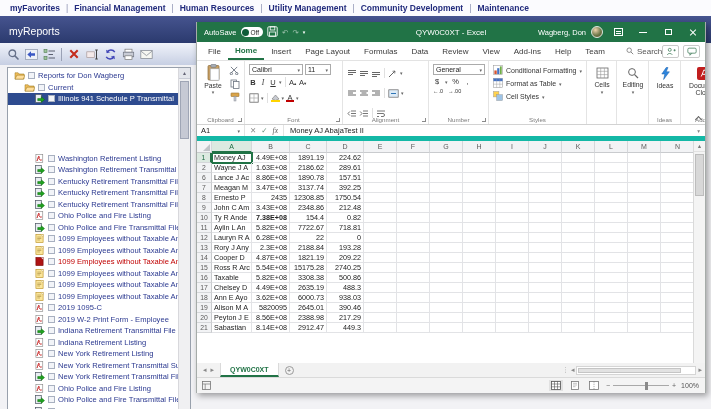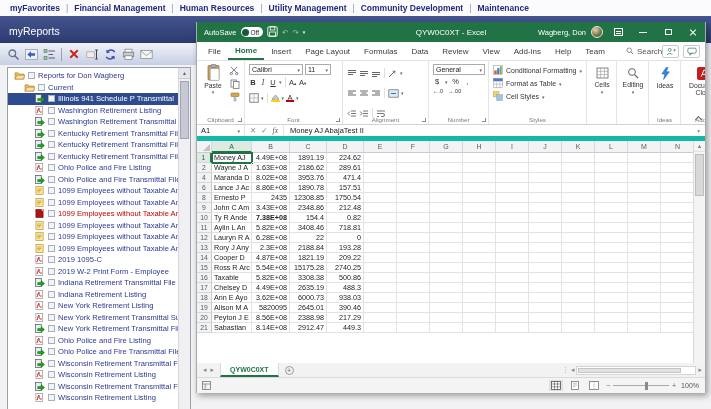--- a/index.html
+++ b/index.html
@@ -243,21 +243,21 @@
         <div class="trow sel" style="padding-left: 25px;">
           <span class="ticon">
             <svg width="11" height="9" viewBox="0 0 12 10">
               <rect x="1.5" y="0.5" width="6.5" height="9" fill="#E9EDF2" stroke="#4E5864" stroke-width="0.8"></rect>
               <path d="M4 5 L8 5 L8 3 L11.6 6.2 L8 9.4 L8 7.4 L4 7.4 Z" fill="#1FA21F" stroke="#0B6B0B" stroke-width="0.5"></path>
             </svg>
           </span>
           <span class="cb"></span>
           <span class="tlabel">Illinois 941 Schedule P Transmittal</span>
         </div>
-        <div class="trow" style="padding-left: 25px;">
+        <div class="trow" style="padding-left: 25px; margin-top: 48px;">
           <span class="ticon">
             <svg width="11" height="9" viewBox="0 0 12 10">
               <rect x="2" y="0.5" width="7.6" height="9" fill="#fff" stroke="#888" stroke-width="0.7"></rect>
               <path d="M3.2 7.8 C3.9 6 4.6 3.2 5 2.7 C5.7 2.2 6.1 3.5 5.4 5.1 C6.2 6.7 7.4 7.1 8.5 6.6" stroke="#C00000" stroke-width="1" fill="none"></path>
             </svg>
           </span>
           <span class="cb"></span>
           <span class="tlabel">Washington Retirement Listing</span>
         </div>
         <div class="trow" style="padding-left: 25px;">
@@ -901,54 +901,54 @@
             <div class="gc" style="width: 33px;"></div>
             <div class="gc" style="width: 33px;"></div>
             <div class="gc" style="width: 33px;"></div>
             <div class="gc" style="width: 33px;"></div>
             <div class="gc" style="width: 33px;"></div>
             <div class="gc" style="width: 33px;"></div>
             <div class="gc" style="width: 33px;"></div>
             <div class="gc" style="width: 34px;"></div>
           </div>
           <div class="grow">
-            <div class="gc rowhdr" style="width: 15px;">4</div>
-            <div class="gc" style="width: 40px;">Maranda D</div>
-            <div class="gc num" style="width: 38px;">8.02E+08</div>
-            <div class="gc num" style="width: 37px;">3953.76</div>
-            <div class="gc num" style="width: 37px;">471.4</div>
-            <div class="gc" style="width: 33px;"></div>
-            <div class="gc" style="width: 33px;"></div>
-            <div class="gc" style="width: 33px;"></div>
-            <div class="gc" style="width: 33px;"></div>
-            <div class="gc" style="width: 33px;"></div>
-            <div class="gc" style="width: 33px;"></div>
-            <div class="gc" style="width: 33px;"></div>
-            <div class="gc" style="width: 33px;"></div>
-            <div class="gc" style="width: 33px;"></div>
-            <div class="gc" style="width: 34px;"></div>
-          </div>
-          <div class="grow">
             <div class="gc rowhdr" style="width: 15px;">6</div>
             <div class="gc" style="width: 40px;">Lance J Ac</div>
             <div class="gc num" style="width: 38px;">8.86E+08</div>
             <div class="gc num" style="width: 37px;">1890.78</div>
             <div class="gc num" style="width: 37px;">157.51</div>
             <div class="gc" style="width: 33px;"></div>
             <div class="gc" style="width: 33px;"></div>
             <div class="gc" style="width: 33px;"></div>
             <div class="gc" style="width: 33px;"></div>
             <div class="gc" style="width: 33px;"></div>
             <div class="gc" style="width: 33px;"></div>
             <div class="gc" style="width: 33px;"></div>
             <div class="gc" style="width: 33px;"></div>
             <div class="gc" style="width: 33px;"></div>
             <div class="gc" style="width: 34px;"></div>
           </div>
           <div class="grow">
+            <div class="gc rowhdr" style="width: 15px;">7</div>
+            <div class="gc" style="width: 40px;">Meagan M</div>
+            <div class="gc num" style="width: 38px;">3.47E+08</div>
+            <div class="gc num" style="width: 37px;">3137.74</div>
+            <div class="gc num" style="width: 37px;">392.25</div>
+            <div class="gc" style="width: 33px;"></div>
+            <div class="gc" style="width: 33px;"></div>
+            <div class="gc" style="width: 33px;"></div>
+            <div class="gc" style="width: 33px;"></div>
+            <div class="gc" style="width: 33px;"></div>
+            <div class="gc" style="width: 33px;"></div>
+            <div class="gc" style="width: 33px;"></div>
+            <div class="gc" style="width: 33px;"></div>
+            <div class="gc" style="width: 33px;"></div>
+            <div class="gc" style="width: 34px;"></div>
+          </div>
+          <div class="grow">
             <div class="gc rowhdr" style="width: 15px;">8</div>
             <div class="gc" style="width: 40px;">Ernesto P</div>
             <div class="gc num" style="width: 38px;">2435</div>
             <div class="gc num" style="width: 37px;">12308.85</div>
             <div class="gc num" style="width: 37px;">1750.54</div>
             <div class="gc" style="width: 33px;"></div>
             <div class="gc" style="width: 33px;"></div>
             <div class="gc" style="width: 33px;"></div>
             <div class="gc" style="width: 33px;"></div>
             <div class="gc" style="width: 33px;"></div>
@@ -989,21 +989,21 @@
             <div class="gc" style="width: 33px;"></div>
             <div class="gc" style="width: 33px;"></div>
             <div class="gc" style="width: 33px;"></div>
             <div class="gc" style="width: 33px;"></div>
             <div class="gc" style="width: 34px;"></div>
           </div>
           <div class="grow">
             <div class="gc rowhdr" style="width: 15px;">11</div>
             <div class="gc" style="width: 40px;">Aylin L An</div>
             <div class="gc num" style="width: 38px;">5.82E+08</div>
-            <div class="gc num" style="width: 37px;">3408.46</div>
+            <div class="gc num" style="width: 37px;">7722.67</div>
             <div class="gc num" style="width: 37px;">718.81</div>
             <div class="gc" style="width: 33px;"></div>
             <div class="gc" style="width: 33px;"></div>
             <div class="gc" style="width: 33px;"></div>
             <div class="gc" style="width: 33px;"></div>
             <div class="gc" style="width: 33px;"></div>
             <div class="gc" style="width: 33px;"></div>
             <div class="gc" style="width: 33px;"></div>
             <div class="gc" style="width: 33px;"></div>
             <div class="gc" style="width: 33px;"></div>

